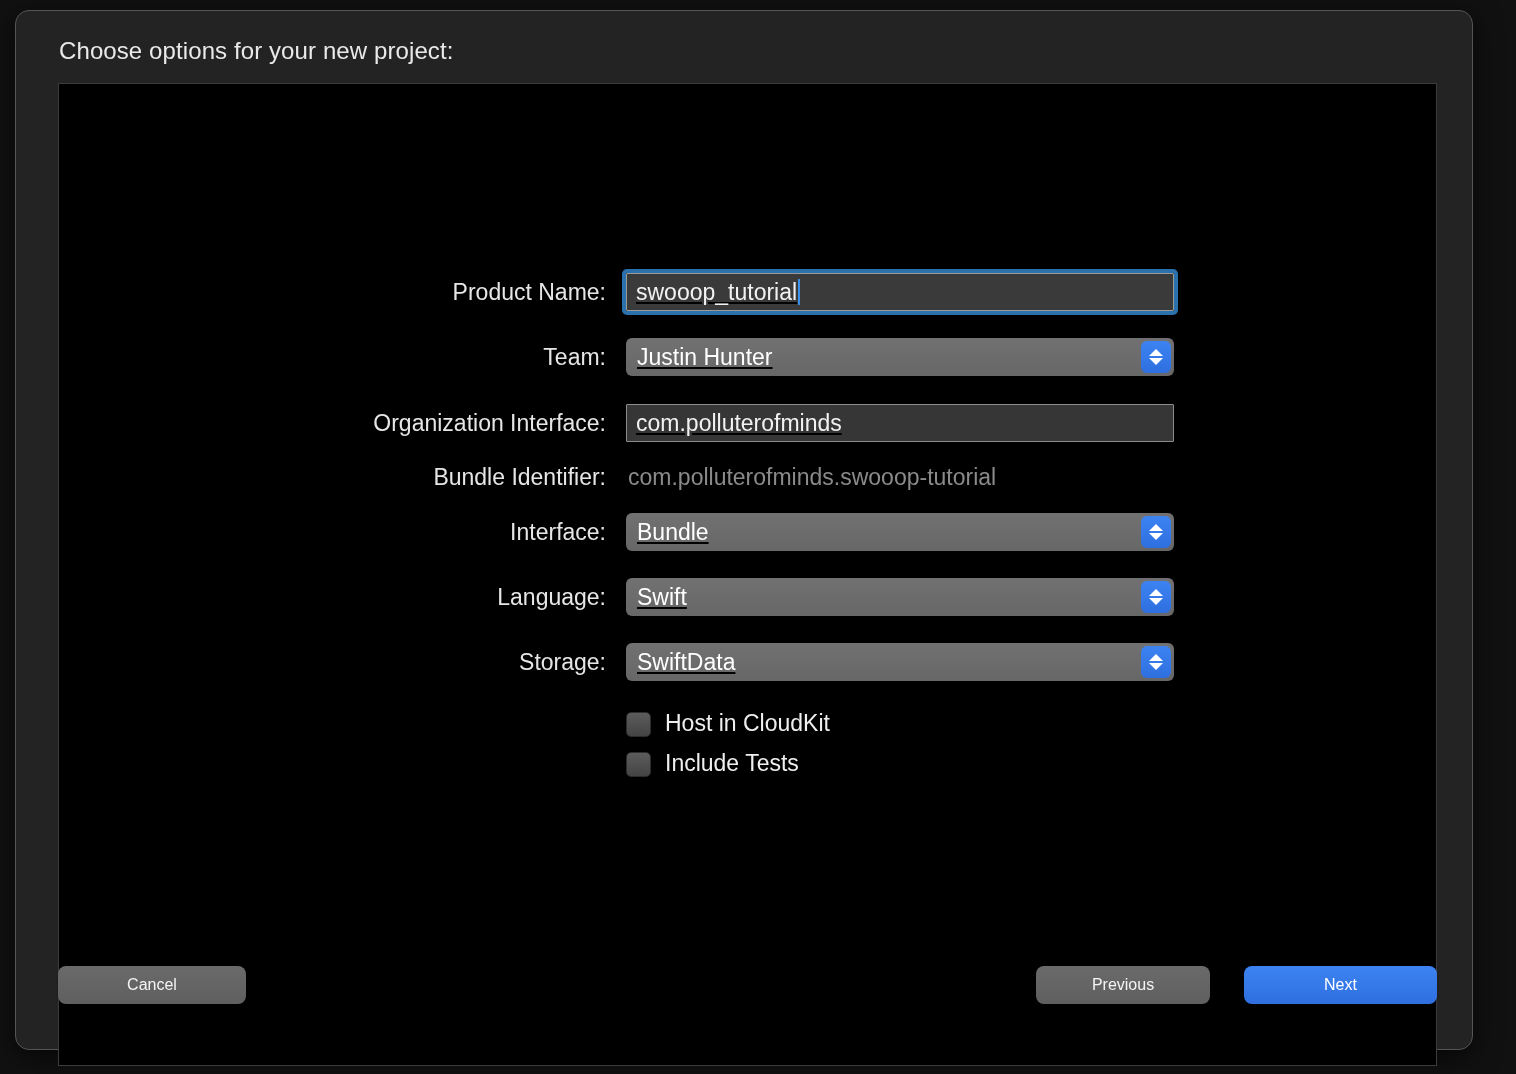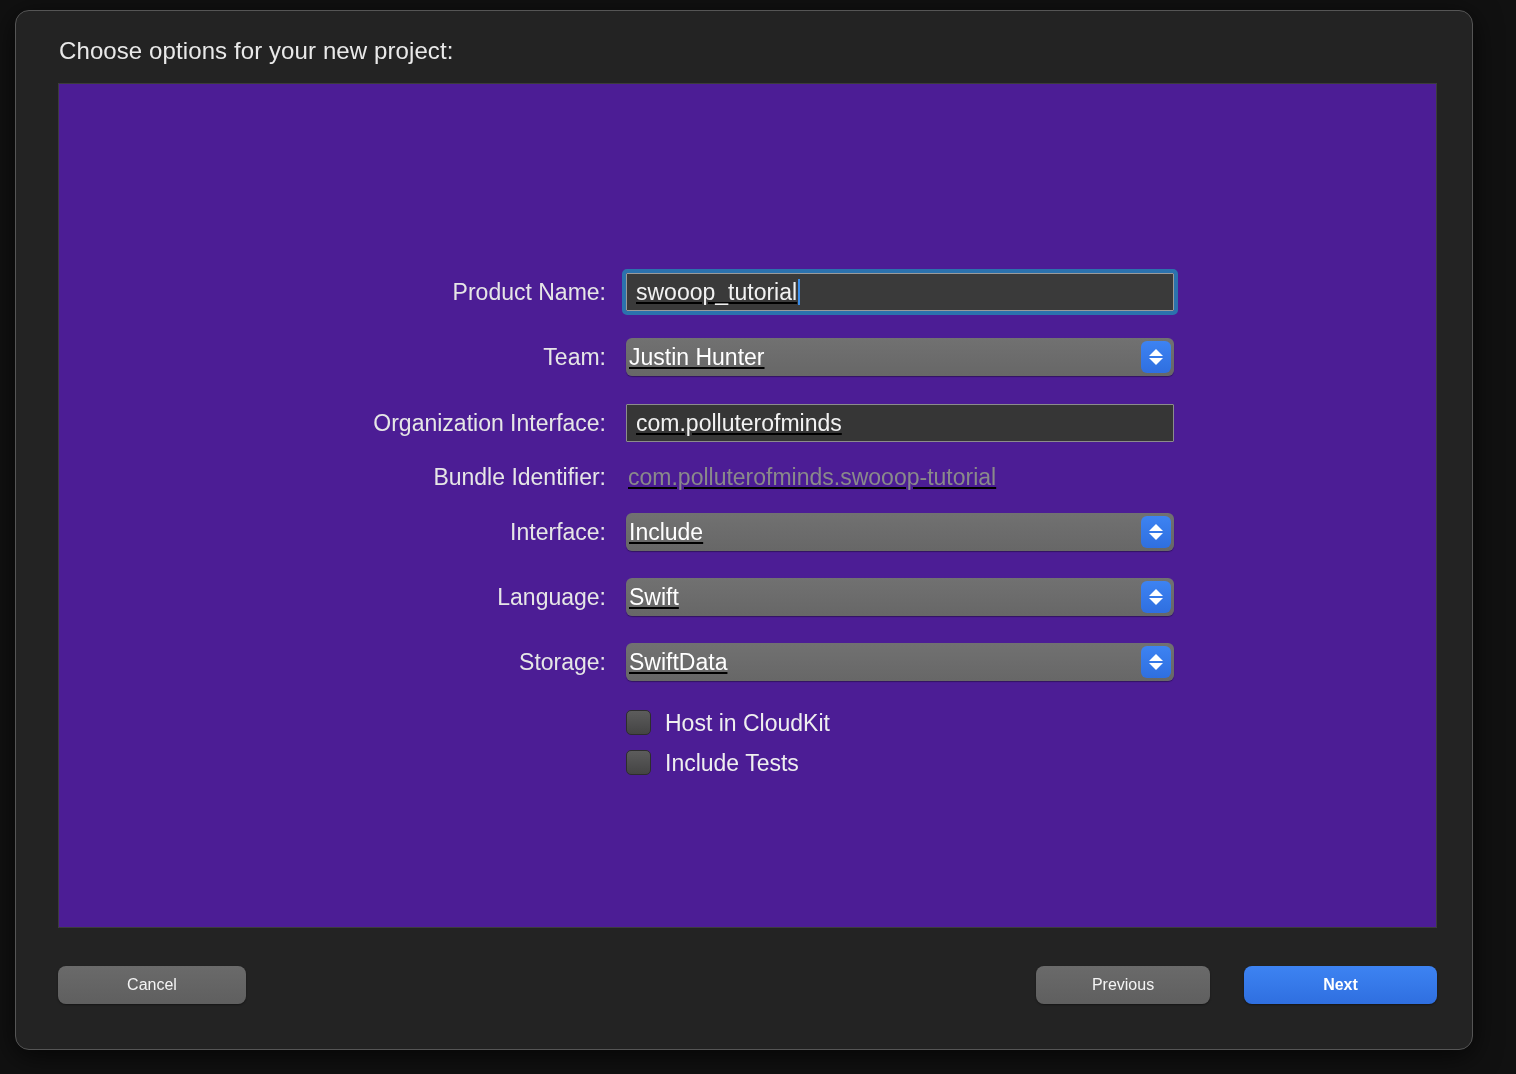--- a/index.html
+++ b/index.html
@@ -37,22 +37,22 @@
     letter-spacing: 0.1px;
     white-space: nowrap;
   }
 
   
   .content-panel {
     position: absolute;
     left: 42px;
     top: 72px;
     width: 1379px;
-    height: 845px;
-    background: #4c1d95;
+    height: 983px;
+    background: #000000;
     border: 1px solid #3c3c3c;
     box-sizing: border-box;
   }
 
   
   .form {
     position: absolute;
     left: 0;
     top: 0;
     width: 100%;
@@ -117,21 +117,21 @@
 
   
   .popup-button {
     width: 548px;
     height: 38px;
     background: linear-gradient(to bottom, #717171, #676767);
     border-radius: 6px;
     box-sizing: border-box;
     display: flex;
     align-items: center;
-    padding-left: 3px;
+    padding-left: 11px;
     font-size: 23px;
     color: #ffffff;
     position: relative;
     box-shadow: 0 1px 1px rgba(0,0,0,0.35);
   }
   .stepper {
     position: absolute;
     right: 3px;
     top: 3px;
     width: 30px;
@@ -150,21 +150,21 @@
     border-right: 7px solid transparent;
   }
   .chev-up { border-bottom: 7px solid #ffffff; }
   .chev-down { border-top: 7px solid #ffffff; }
 
   
   .checkbox-row {
     position: absolute;
     left: 567px;
     display: flex;
-    align-items: flex-start;
+    align-items: flex-end;
     gap: 14px;
   }
   .checkbox {
     width: 25px;
     height: 25px;
     border-radius: 5px;
     background: linear-gradient(to bottom, #5c5c5c, #444444);
     border: 1px solid #2d2d2d;
     box-sizing: border-box;
     flex: none;
@@ -194,21 +194,20 @@
     color: #f4f4f4;
     box-sizing: border-box;
     box-shadow: 0 1px 2px rgba(0,0,0,0.4);
   }
   .btn-gray {
     background: linear-gradient(to bottom, #6a6a6a, #5f5f5f);
   }
   .btn-blue {
     background: linear-gradient(to bottom, #3d83f2, #2f6fe0);
     color: #ffffff;
-    font-weight: bold;
   }
   .btn-cancel  { left: 42px;   width: 188px; }
   .btn-previous{ left: 1020px; width: 174px; }
   .btn-next    { left: 1228px; width: 193px; }
 </style>
 </head>
 <body>
 
 <div class="dialog">
 
@@ -248,21 +247,21 @@
         <div class="form-row" style="top: 373px;">
           <div class="row-label">Bundle Identifier:</div>
           <div class="row-control">
             <div class="static-text">com.polluterofminds.swooop-tutorial</div>
           </div>
         </div>
         <div class="form-row" style="top: 428px;">
           <div class="row-label">Interface:</div>
           <div class="row-control">
             <div class="popup-button">
-              <span>Include</span>
+              <span>Bundle</span>
               <span class="stepper">
                 <span class="chev chev-up"></span>
                 <span class="chev chev-down"></span>
               </span>
             </div>
           </div>
         </div>
         <div class="form-row" style="top: 493px;">
           <div class="row-label">Language:</div>
           <div class="row-control">

